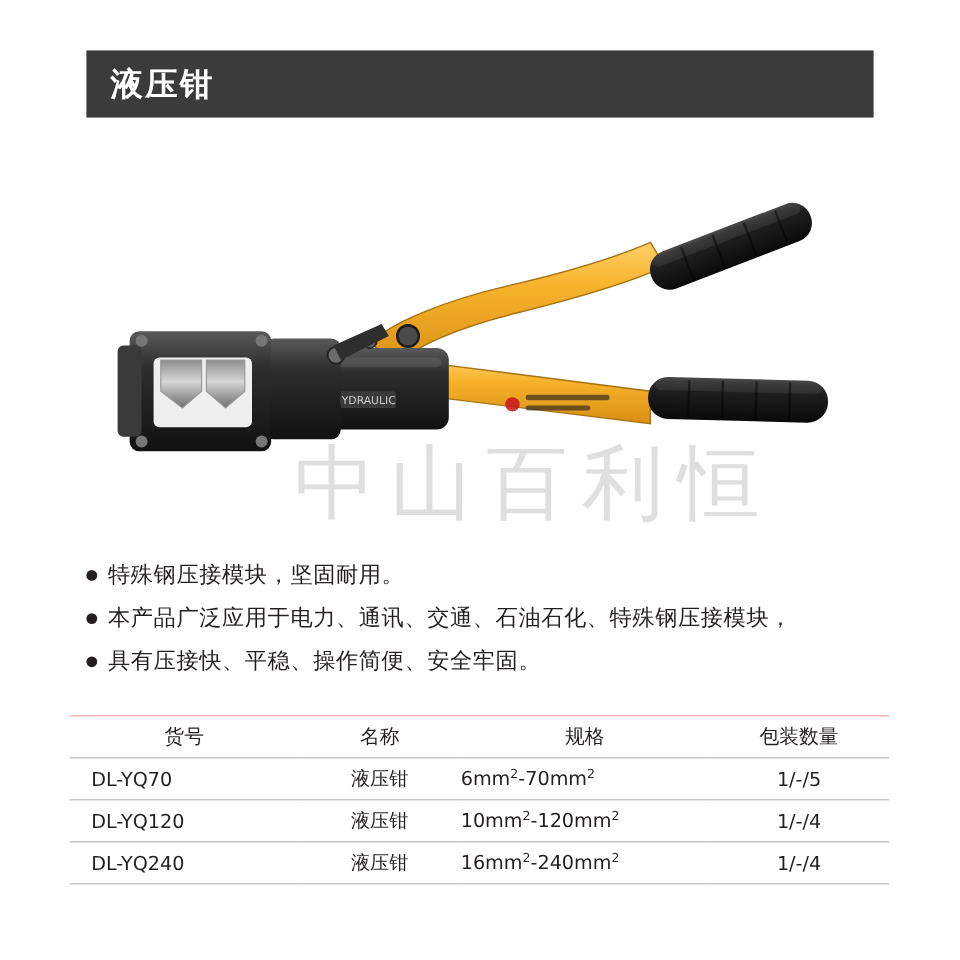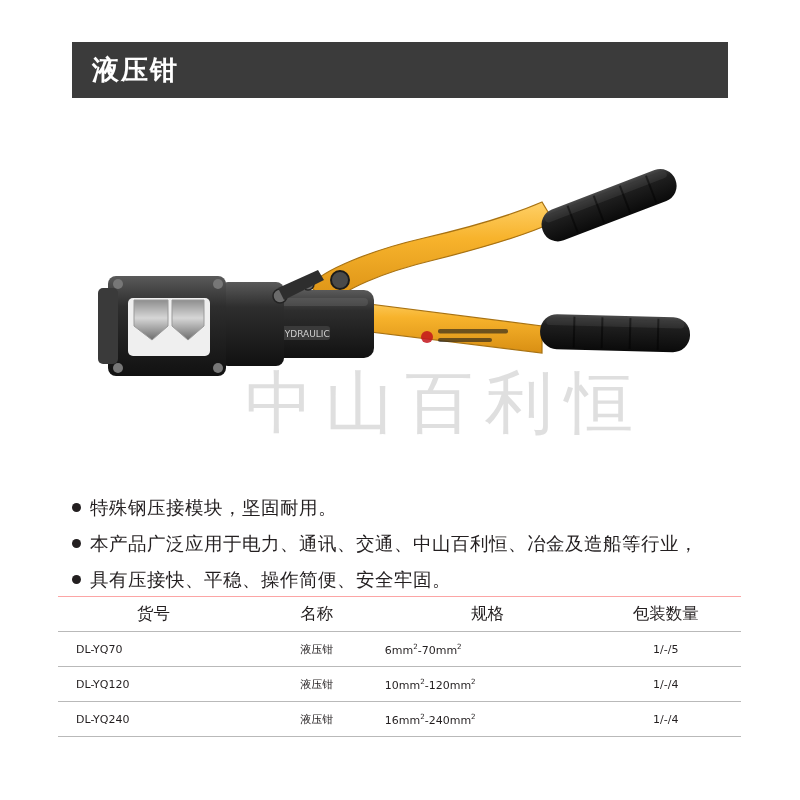--- a/index.html
+++ b/index.html
@@ -59,21 +59,21 @@
     margin-left: 45px;
   }
 
   
   .tool-svg { position: absolute; left: 0; top: 0; }
 
   
   .features {
     position: absolute;
     left: 72px;
-    top: 496px;
+    top: 468px;
     width: 660px;
   }
   .feature-row {
     display: flex;
     align-items: flex-start;
     margin-bottom: 12px;
   }
   .bullet {
     width: 9px;
     height: 9px;
@@ -96,21 +96,21 @@
     left: 58px;
     top: 596px;
     width: 683px;
     border-collapse: collapse;
     font-family: "DejaVu Sans", "Liberation Sans", sans-serif;
   }
   .spec-table th,
   .spec-table td {
     border-bottom: 1px solid #b9b9b9;
     font-weight: normal;
-    font-size: 11px;
+    font-size: 16px;
     height: 34px;
     padding: 0;
     color: #231f20;
   }
   .spec-table thead th {
     border-top: 1px solid #fca5a5;
     text-align: center;
     font-size: 16.5px;
   }
   .col-code   { width: 178px; text-align: left;   padding-left: 18px; }
@@ -208,21 +208,21 @@
   <div class="watermark">中山百利恒</div>
 </div>
 
 <div class="features">
   <div class="feature-row">
     <span class="bullet"></span>
     <span class="feature-text">特殊钢压接模块，坚固耐用。</span>
   </div>
   <div class="feature-row">
     <span class="bullet"></span>
-    <span class="feature-text">本产品广泛应用于电力、通讯、交通、中山百利恒、冶金及造船等行业，</span>
+    <span class="feature-text">本产品广泛应用于电力、通讯、交通、石油石化、特殊钢压接模块，</span>
   </div>
   <div class="feature-row">
     <span class="bullet"></span>
     <span class="feature-text">具有压接快、平稳、操作简便、安全牢固。</span>
   </div>
 </div>
 
 <table class="spec-table">
   <thead>
     <tr>

